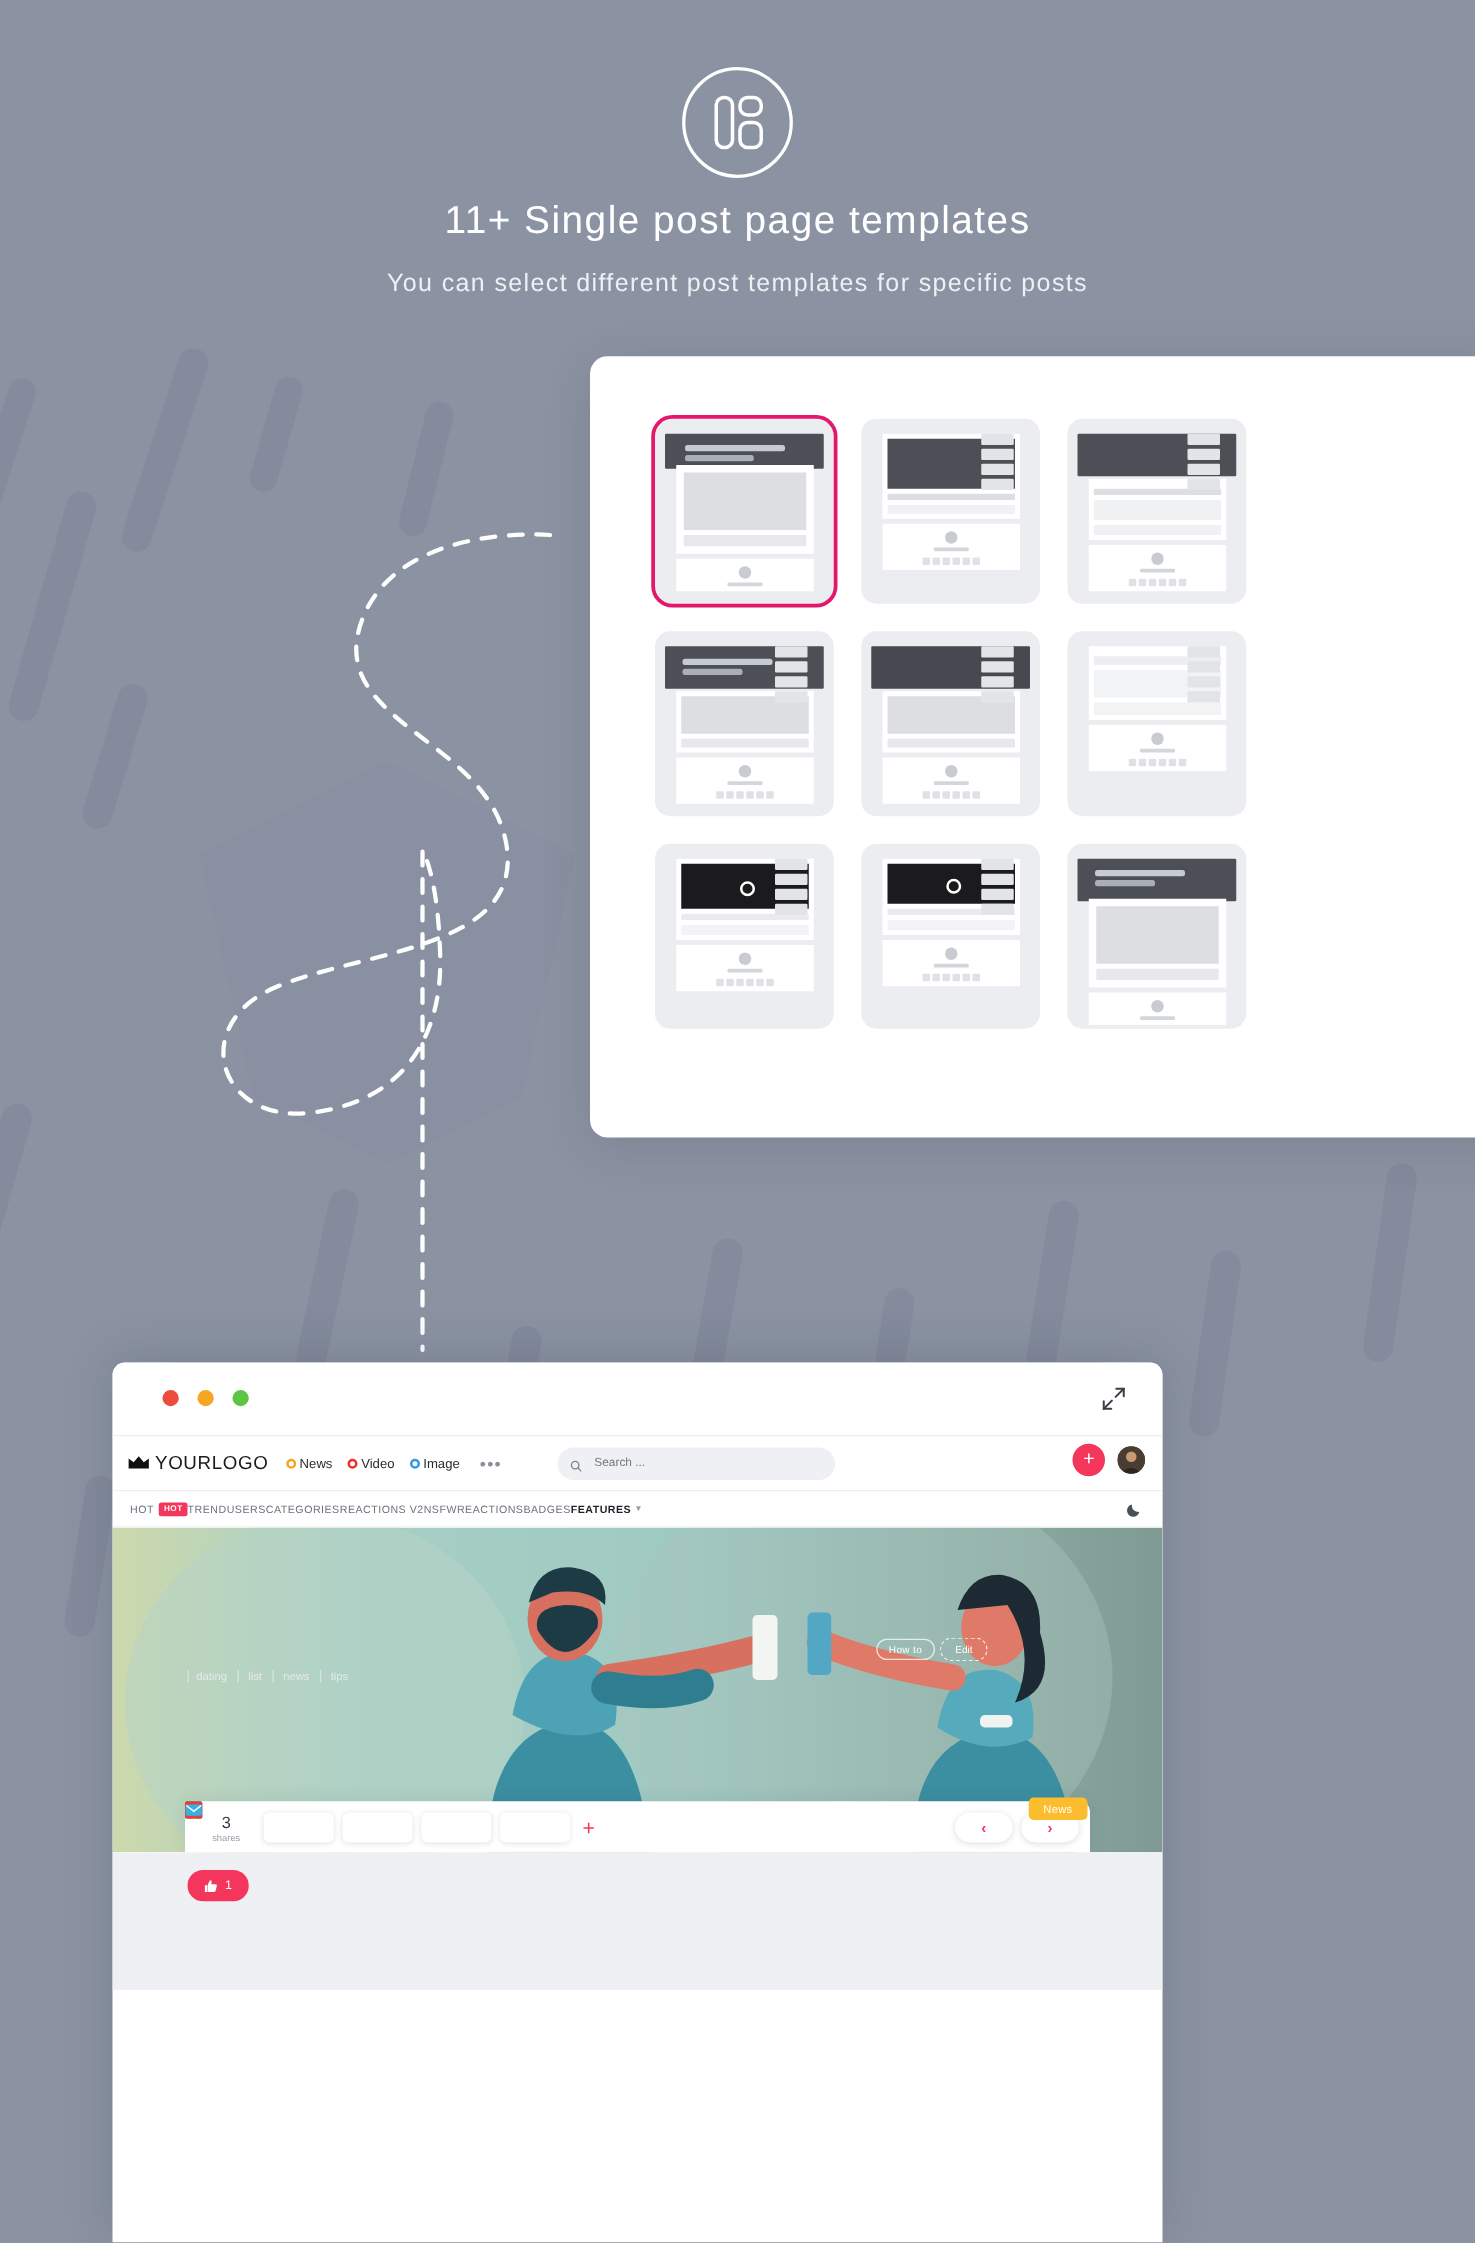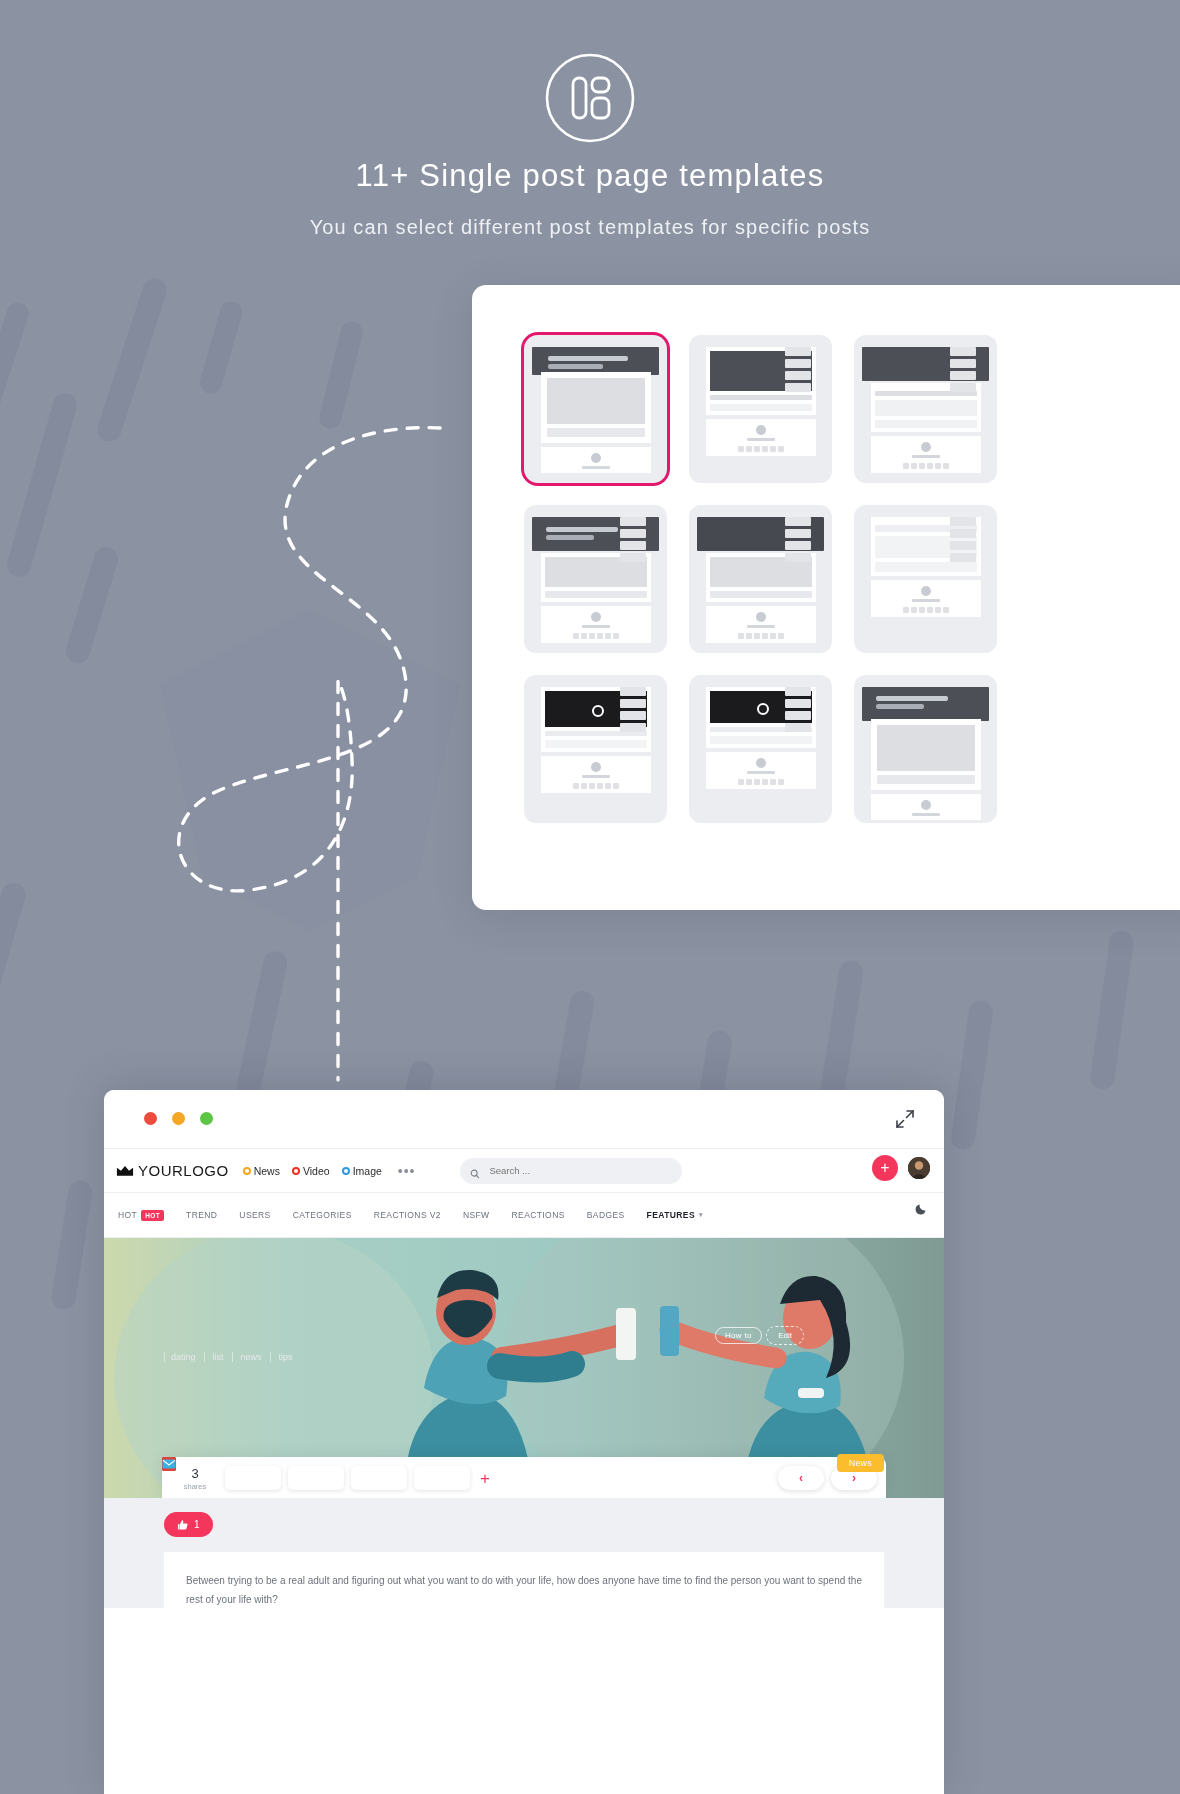--- a/index.html
+++ b/index.html
@@ -77,21 +77,21 @@
   .t-av      { width:10px;height:10px;border-radius:50%;background:#c8ccd2;margin:0 auto 3px; }
   .t-av-l    { width:28px;height:3px;background:#d3d6db;margin:0 auto;border-radius:1px;}
   .t-dots    { display:flex; gap:2px; justify-content:center; margin-top:5px;}
   .t-dots i  { width:6px;height:6px;background:#dfe1e5;display:block;border-radius:1px;}
   .t-side    { position:absolute; right:5px; top:0; width:26px; }
   .t-side i  { display:block; height:9px; background:#fff; margin-bottom:3px; border-radius:1px;}
   .t-side i.g{ background:#e2e4e8; }
 
   
   .browser {
-    position:absolute; left:104px; top:1090px; width:840px; height:704px;
+    position:absolute; left:90px; top:1090px; width:840px; height:704px;
     background:#ffffff; border-radius:10px 10px 0 0;
     box-shadow:0 -4px 40px rgba(40,45,60,.18);
     overflow:hidden;
   }
   .br-top { height:58px; position:relative; background:#fff; }
   .dots { position:absolute; left:40px; top:22px; display:flex; gap:15px; }
   .dots span { width:13px;height:13px;border-radius:50%; display:block;}
   .d1{background:#ec4b3d;} .d2{background:#f5a623;} .d3{background:#5cc543;}
   .expand-ic { position:absolute; right:28px; top:18px; width:22px;height:22px;}
   .expand-ic svg{width:22px;height:22px;}
@@ -115,22 +115,22 @@
   .search-box input {
     border:0; background:transparent; outline:none; font-size:9.5px; color:#9aa0aa;
     font-family:"Liberation Sans", sans-serif; width:100%;
   }
   .hdr-right { position:absolute; right:12px; top:6px; display:flex; align-items:center; gap:8px; }
   .add-btn { width:26px;height:26px;border-radius:50%;background:#f5365c;display:flex;align-items:center;justify-content:center;color:#fff;font-size:16px;line-height:1;}
   .avatar { width:26px;height:26px;border-radius:50%;background:#3c3530;border:2px solid #fff; overflow:hidden;}
   .avatar svg{width:100%;height:100%;display:block;}
 
   .br-nav {
-    height:46px; border-top:1px solid #edeff2; border-bottom:1px solid #edeff2;
-    display:flex; align-items:center; padding:0 14px; gap:22px; position:relative; background:#fff;
+    height:30px; border-top:1px solid #edeff2; border-bottom:1px solid #edeff2;
+    display:flex; align-items:center; padding:0 14px; position:relative; background:#fff;
   }
   .nav-it { font-size:8.5px; letter-spacing:.4px; color:#6c727c; display:flex; align-items:center; gap:4px; white-space:nowrap;}
   .nav-it.active { color:#1f2329; font-weight:bold; }
   .hot-badge { background:#f5365c; color:#fff; font-size:6.5px; font-weight:bold; padding:2px 4px; border-radius:2px; }
   .chev { font-size:7px; color:#9aa0aa; }
   .moon { position:absolute; right:16px; top:8px; width:13px;height:13px; }
 
   
   .art-hero { position:relative; height:260px; overflow:hidden; }
   .art-hero svg { position:absolute; inset:0; width:100%; height:100%; }
@@ -659,19 +659,15 @@
   <div class="art-body">
     <div class="like-row">
       <div class="like-pill">
         <svg viewBox="0 0 12 12" fill="#fff">
             <path d="M3 5.2 L5 1.2 Q6.4 1 6.3 2.6 L6 4.4 L9.6 4.4 Q10.8 4.6 10.4 5.9 L9.5 9.6 Q9.2 10.6 8 10.6 L3 10.6 Z M.9 5.2 H2.6 V10.6 H.9 Z"></path>
           </svg>
         <span>1</span>
       </div>
     </div>
     <div class="news-badge">News</div>
-    <div class="body-card">
-      <div class="left-rail"></div>
-      <p class="body-text">Between trying to be a real adult and figuring out what you want to do with your life, how does anyone have time to find the person you want to spend the rest of your life with?</p>
-    </div>
   </div>
 
 </div>
 
 </body></html>

